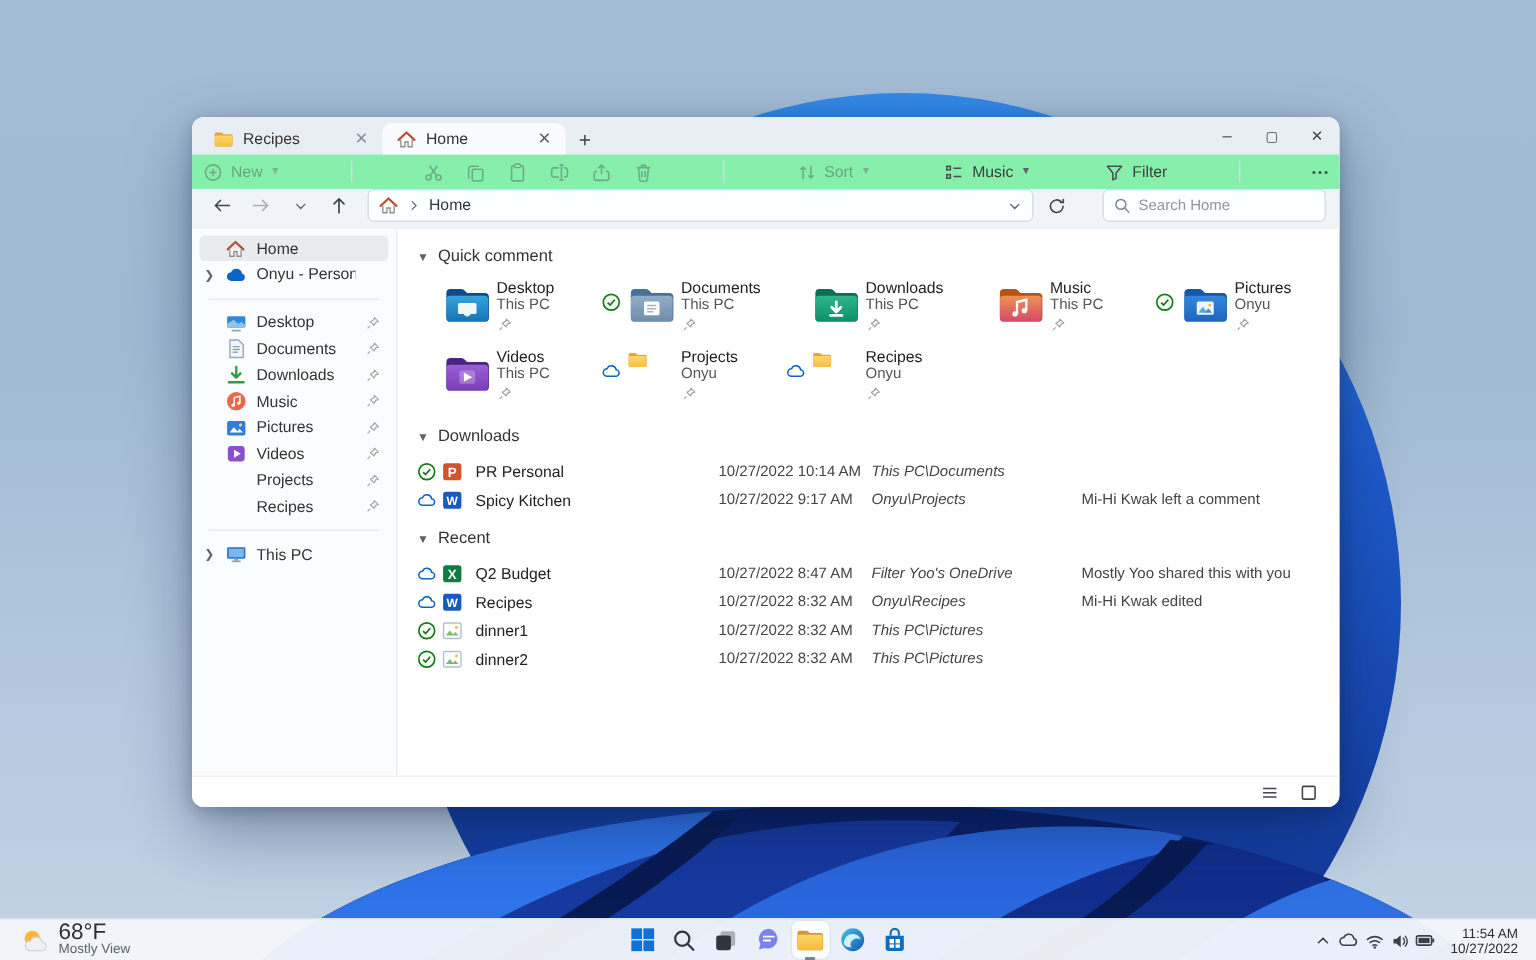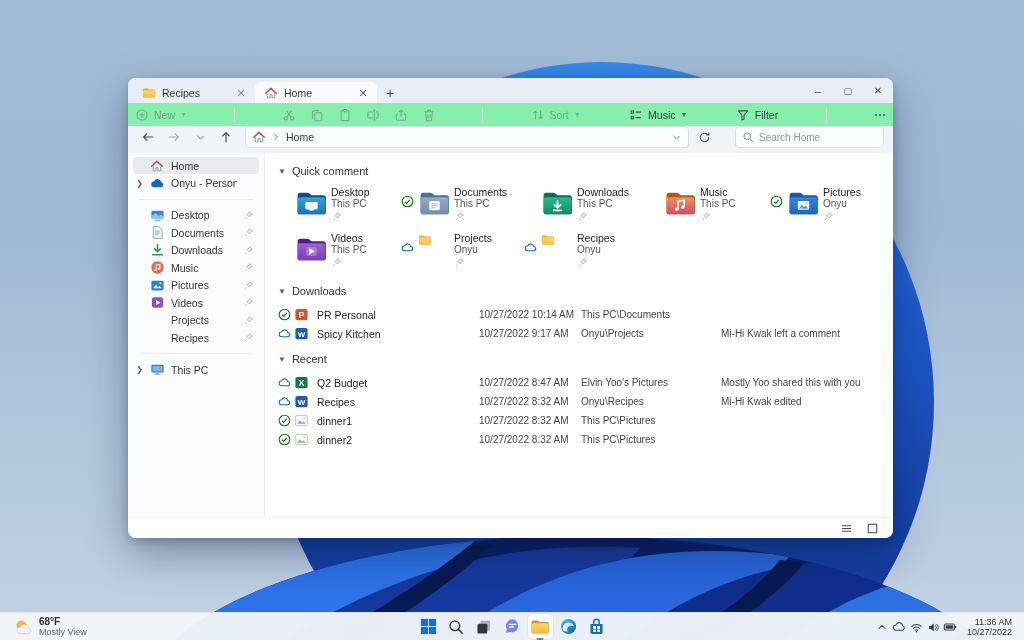--- a/index.html
+++ b/index.html
@@ -90,37 +90,37 @@
   .qaloc { font-size:10px; color:#555; }
   .qapin { margin-top:1px; opacity:.8; }
 
   
   .frows { margin-bottom:8px; }
   .frow { display:flex; align-items:center; height:19px; }
   .fstat { width:14px; height:14px; flex:none; margin-right:2px; }
   .ficon { width:16px; height:16px; flex:none; margin-right:7px; }
   .fname { width:162px; font-size:10.5px; color:#222; white-space:nowrap; overflow:hidden; }
   .fdate { width:102px; font-size:10px; color:#444; }
-  .floc  { width:140px; font-size:10px; color:#444; white-space:nowrap; overflow:hidden; }
+  .floc  { width:140px; font-size:10px; color:#444; white-space:nowrap; overflow:hidden;font-style:italic; }
   .fnote { flex:1; font-size:10px; color:#444; white-space:nowrap; overflow:hidden; }
 
   
   .statusbar { height:21px; border-top:1px solid #eef1f4; display:flex; align-items:center;
     justify-content:flex-end; padding:0 10px; gap:4px; background:#fff; }
   .viewtoggle { width:22px; height:16px; display:flex; align-items:center; justify-content:center;
     border-radius:3px; }
 
   
   .taskbar { position:absolute; left:0; right:0; bottom:0; height:28px;
     background:rgba(242,246,250,.96); border-top:1px solid #dde3ea;
     display:flex; align-items:center; }
   .weather { position:absolute; left:4px; top:0; height:28px; display:flex; align-items:center;
     gap:6px; padding:0 8px; border-radius:5px; }
   .wtext { line-height:11px; }
-  .wtemp { font-size:10px; font-weight:bold; color:#2b2f35; }
+  .wtemp { font-size:15px; font-weight:normal; color:#2b2f35; }
   .wcond { font-size:9px; color:#5b626b; }
   .appicons { margin:0 auto; display:flex; align-items:center; gap:3px; }
   .appbtn { width:25px; height:25px; display:flex; align-items:center; justify-content:center;
     border-radius:5px; position:relative; }
   .appbtn.active { background:rgba(255,255,255,.85); box-shadow:0 0 0 1px rgba(0,0,0,.04); }
   .appbtn.active::after { content:""; position:absolute; bottom:-1px; left:50%;
     transform:translateX(-50%); width:7px; height:2.5px; border-radius:2px; background:#7a828c; }
   .tray { position:absolute; right:4px; top:0; height:28px; display:flex; align-items:center; gap:2px; }
   .trayicon { width:17px; height:22px; display:flex; align-items:center; justify-content:center; }
   .clock { text-align:right; line-height:10.5px; padding:0 8px 0 6px; }
@@ -873,21 +873,21 @@
               </svg>
             </span>
     <span class="ficon">
               <svg viewBox="0 0 16 16" width="15" height="15">
                 <rect x="1.5" y="2" width="13" height="12" rx="2" fill="#107c41"></rect>
                 <text x="8" y="11.4" font-size="9.5" font-weight="bold" fill="#fff" text-anchor="middle" font-family="Liberation Sans,sans-serif">X</text>
               </svg>
             </span>
     <span class="fname">Q2 Budget</span>
     <span class="fdate">10/27/2022 8:47 AM</span>
-    <span class="floc">Elvin Yoo's Pictures</span>
+    <span class="floc">Filter Yoo's OneDrive</span>
     <span class="fnote">Mostly Yoo shared this with you</span>
   </div>
   <div class="frow">
     <span class="fstat">
               <svg viewBox="0 0 14 14" width="13" height="13">
                 <path d="M4 10.6h6.1a2.3 2.3 0 0 0 .4-4.6 3.4 3.4 0 0 0-6.5-.8A2.7 2.7 0 0 0 4 10.6z" fill="#fff" stroke="#0a64c0" stroke-width="1.1"></path>
               </svg>
             </span>
     <span class="ficon">
               <svg viewBox="0 0 16 16" width="15" height="15">
@@ -1079,17 +1079,17 @@
         </div>
   <div class="trayicon">
           <svg viewBox="0 0 16 16" width="14" height="14">
             <rect x="1.5" y="4.5" width="11.5" height="7" rx="1.5" fill="none" stroke="#3c4147" stroke-width="1.2"></rect>
             <rect x="3" y="6" width="8.5" height="4" fill="#3c4147"></rect>
             <rect x="13.5" y="6.5" width="1.5" height="3" rx=".5" fill="#3c4147"></rect>
           </svg>
         </div>
       </div>
     <div class="clock">
-      <div class="ctime">11:36 AM</div>
+      <div class="ctime">11:54 AM</div>
       <div class="cdate">10/27/2022</div>
     </div>
   </div>
 </div>
 
 </body></html>

